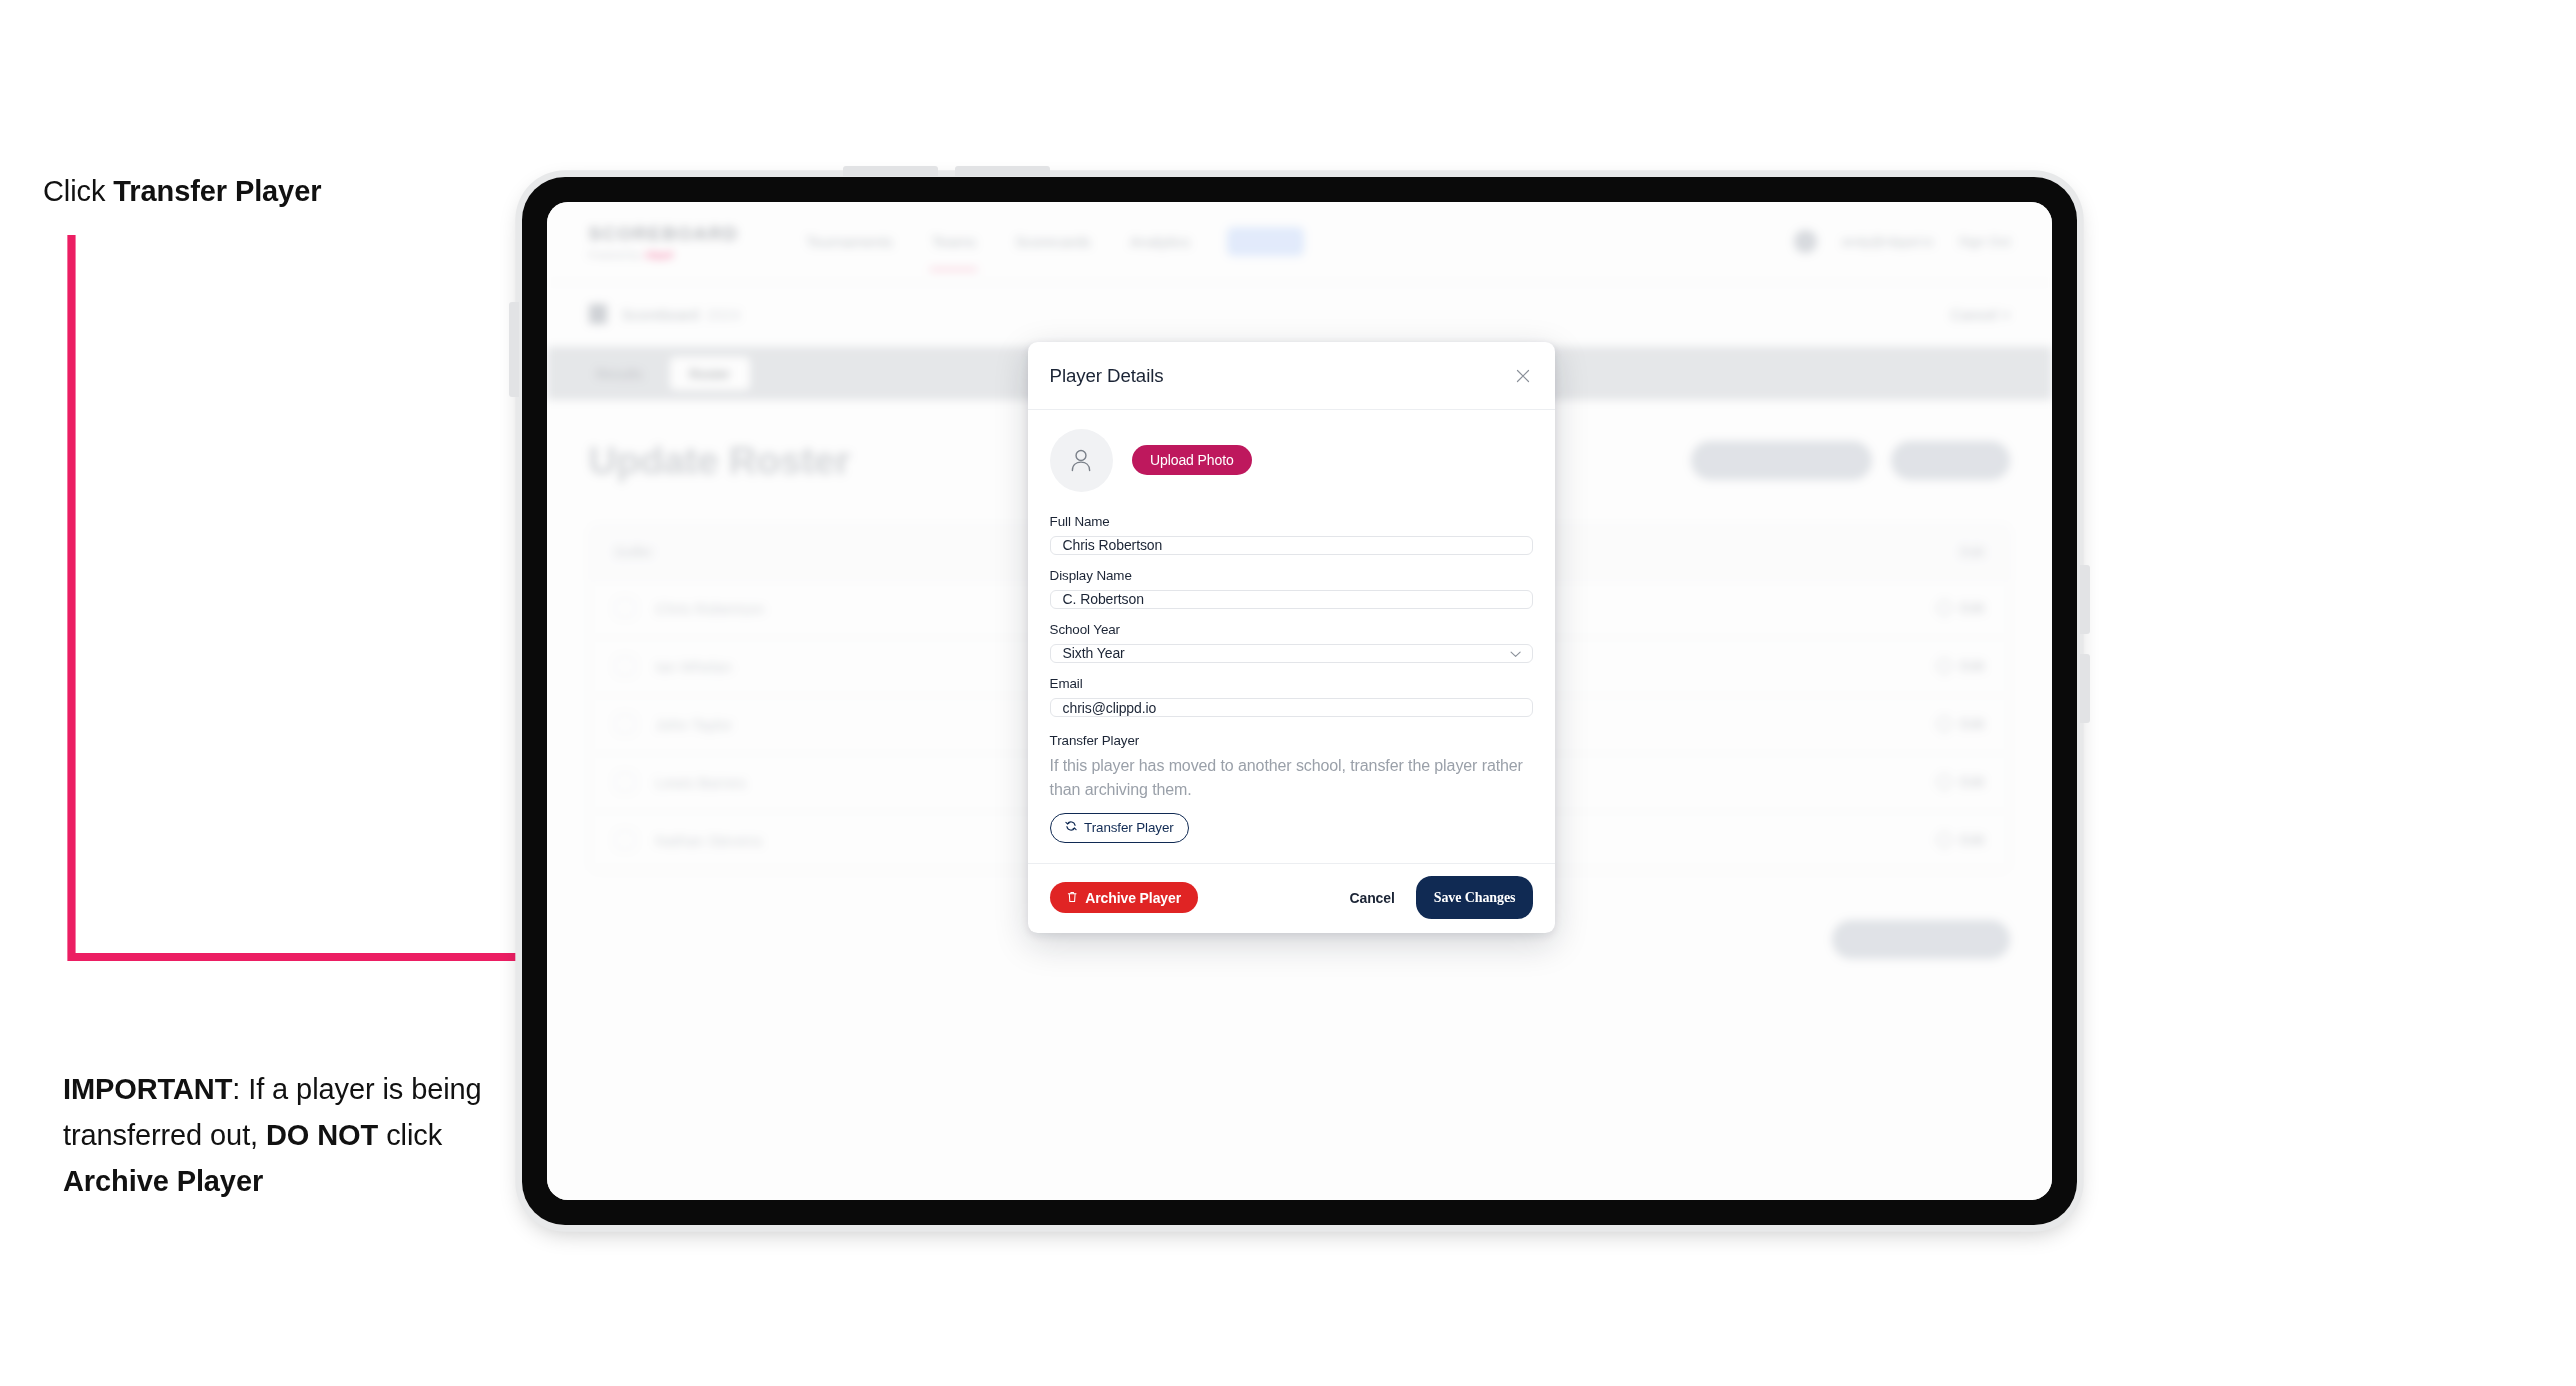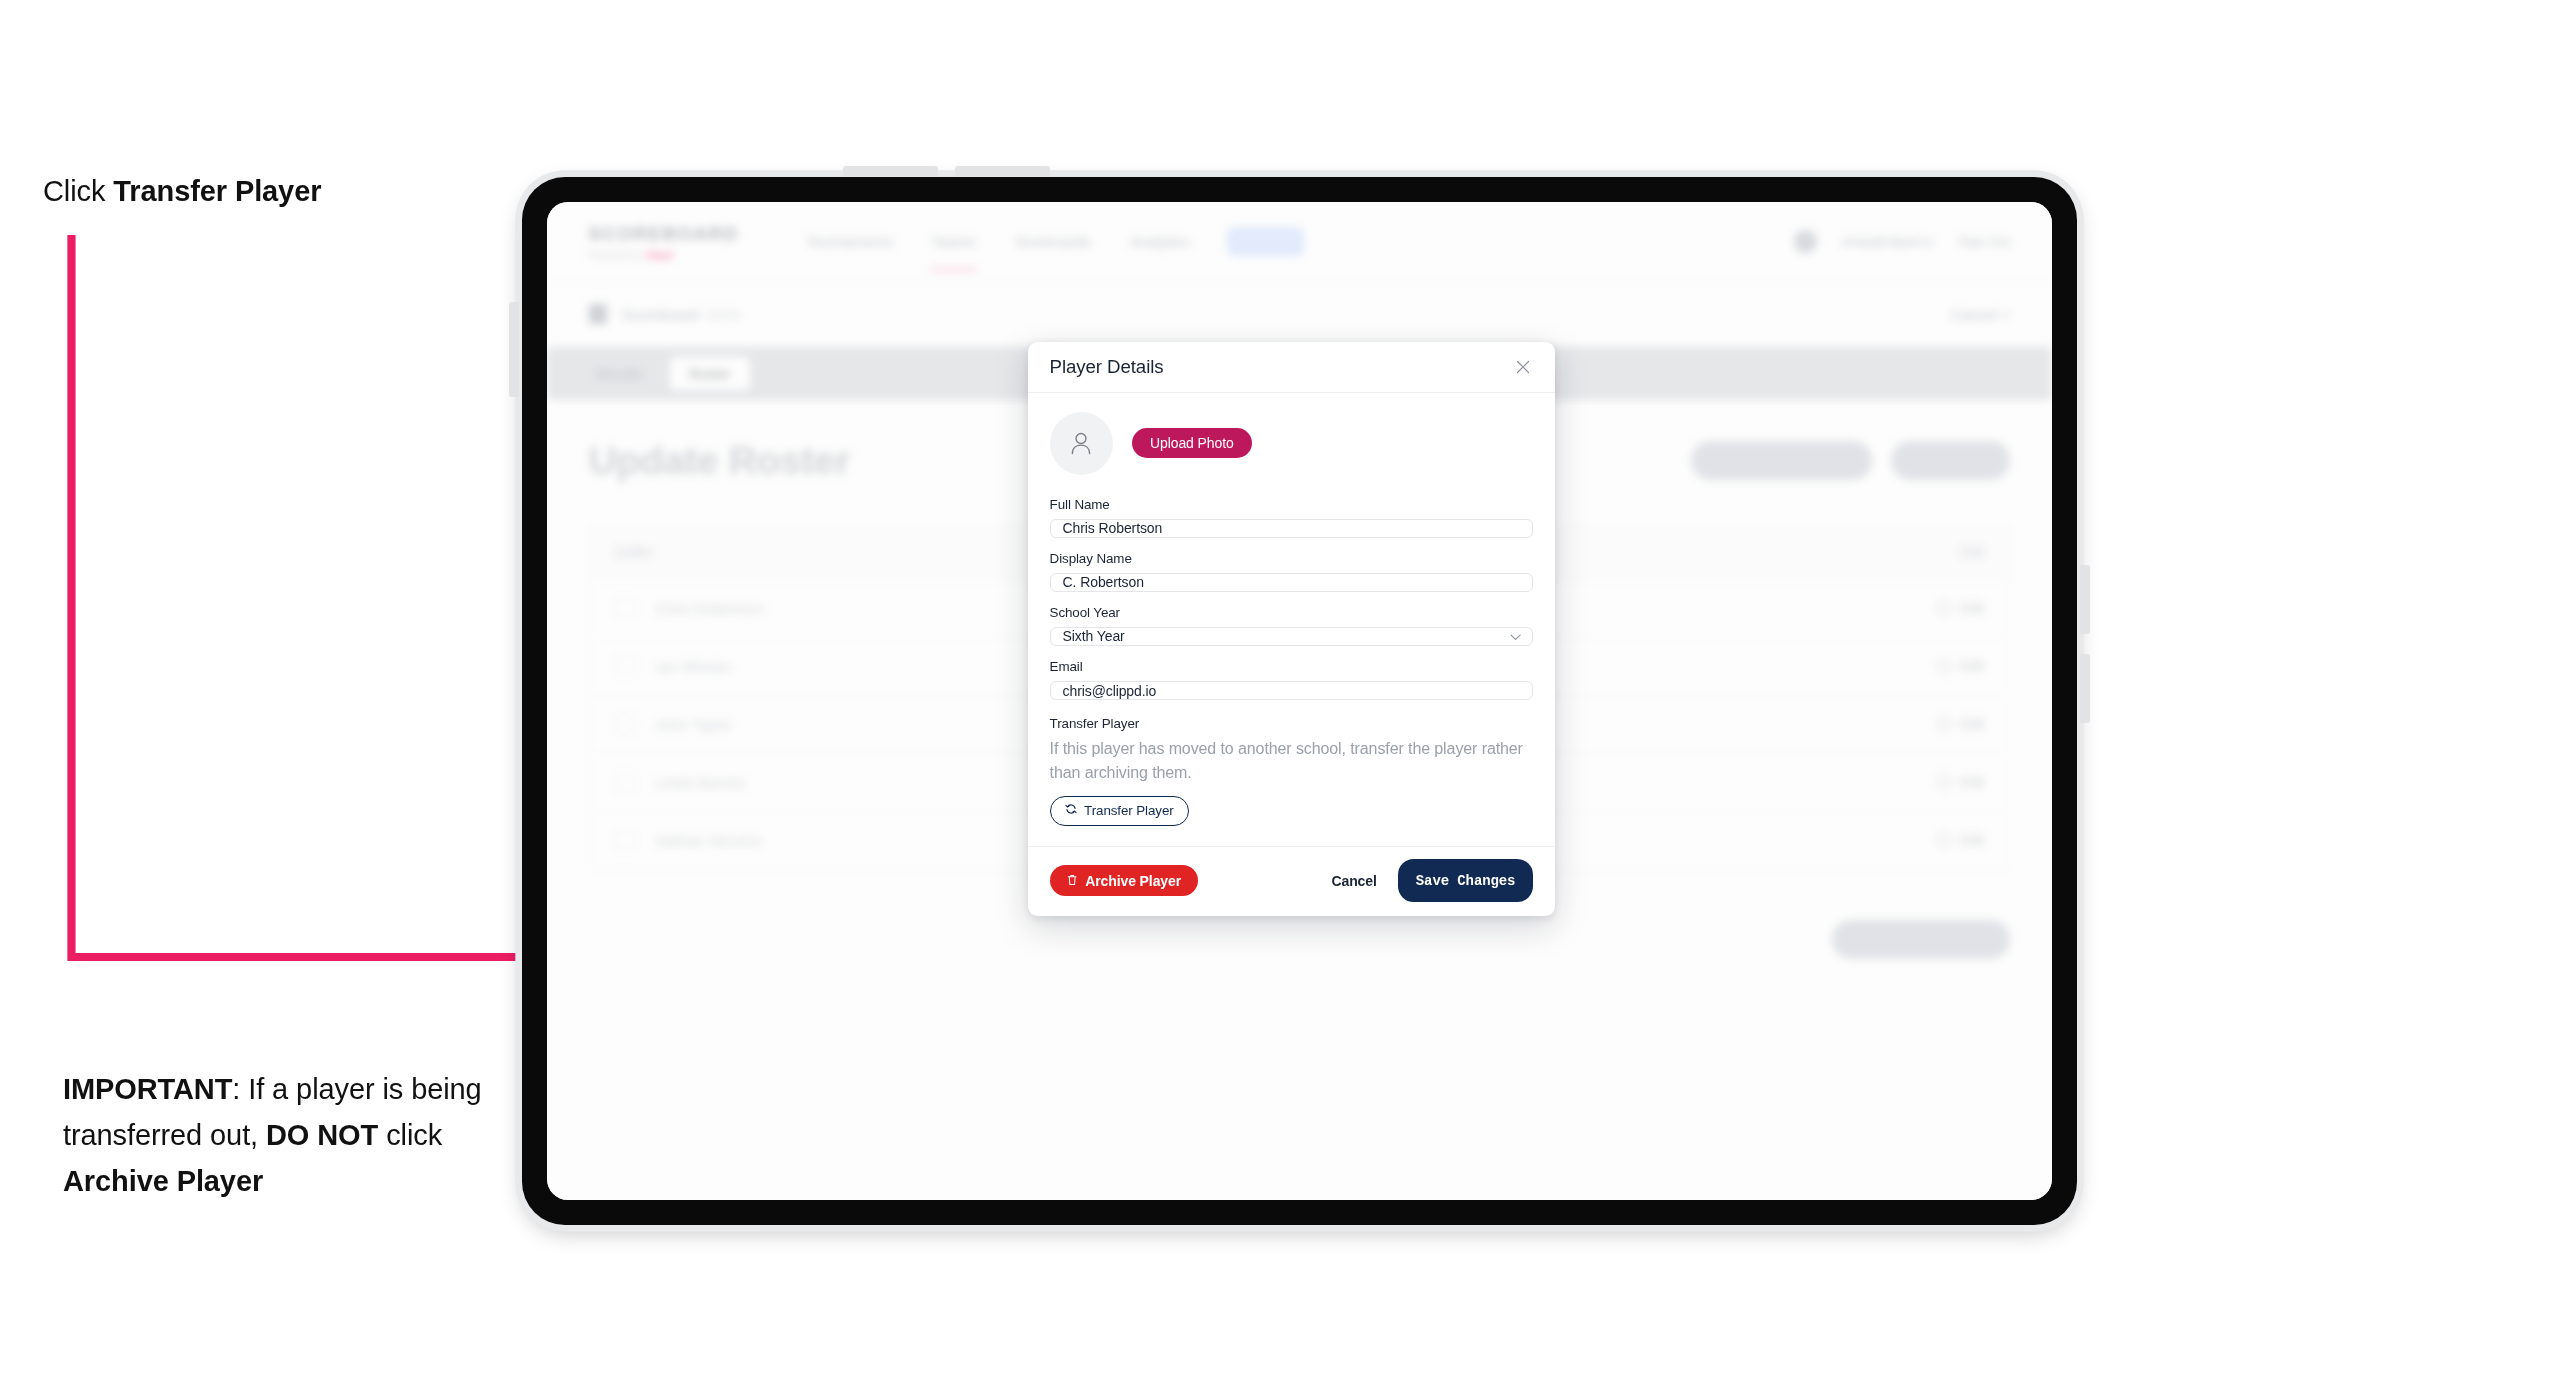--- a/index.html
+++ b/index.html
@@ -184,21 +184,21 @@
     top: 342px;
     width: 527px;
     background: #ffffff;
     border-radius: 9.7px;
     box-shadow: 0 10.4px 34px rgba(15,22,40,0.17), 0 2.2px 9px rgba(15,22,40,0.09);
     overflow: hidden;
     font-family: "Liberation Sans", sans-serif;
   }
   .modal-header {
     display: flex; align-items: center;
-    height: 51px; padding: 0 20px 0 21.6px;
+    height: 68px; padding: 0 20px 0 21.6px;
     border-bottom: 0.7px solid #eceef1;
   }
   .modal-title { font-size: 18.7px; color: #1b2435; font-weight: 400; letter-spacing: -0.1px; }
   .modal-close {
     margin-left: auto; width: 25px; height: 25px;
     display: flex; align-items: center; justify-content: center;
     cursor: pointer;
   }
   .modal-body { padding: 18.7px 21.6px 20px; }
 
@@ -264,21 +264,21 @@
     background: none; border: none;
     font-size: 14px; color: #1b2435; font-weight: 700;
     font-family: "Liberation Sans", sans-serif; cursor: pointer;
     letter-spacing: -0.1px;
   }
   .btn-save {
     background: #102a53; color: #ffffff;
     border: none; border-radius: 15.7px;
     height: 43px; padding: 0 18px;
     font-size: 14px; font-weight: 700;
-    font-family: Liberation Mono, monospace; cursor: pointer;
+    font-family: Liberation Serif, serif; cursor: pointer;
     letter-spacing: -0.1px;
   }
 </style>
 </head>
 <body>
 
 <div id="stage">
 
   <div class="anno" id="anno-top">
     <span>Click </span><b>Transfer Player</b>

